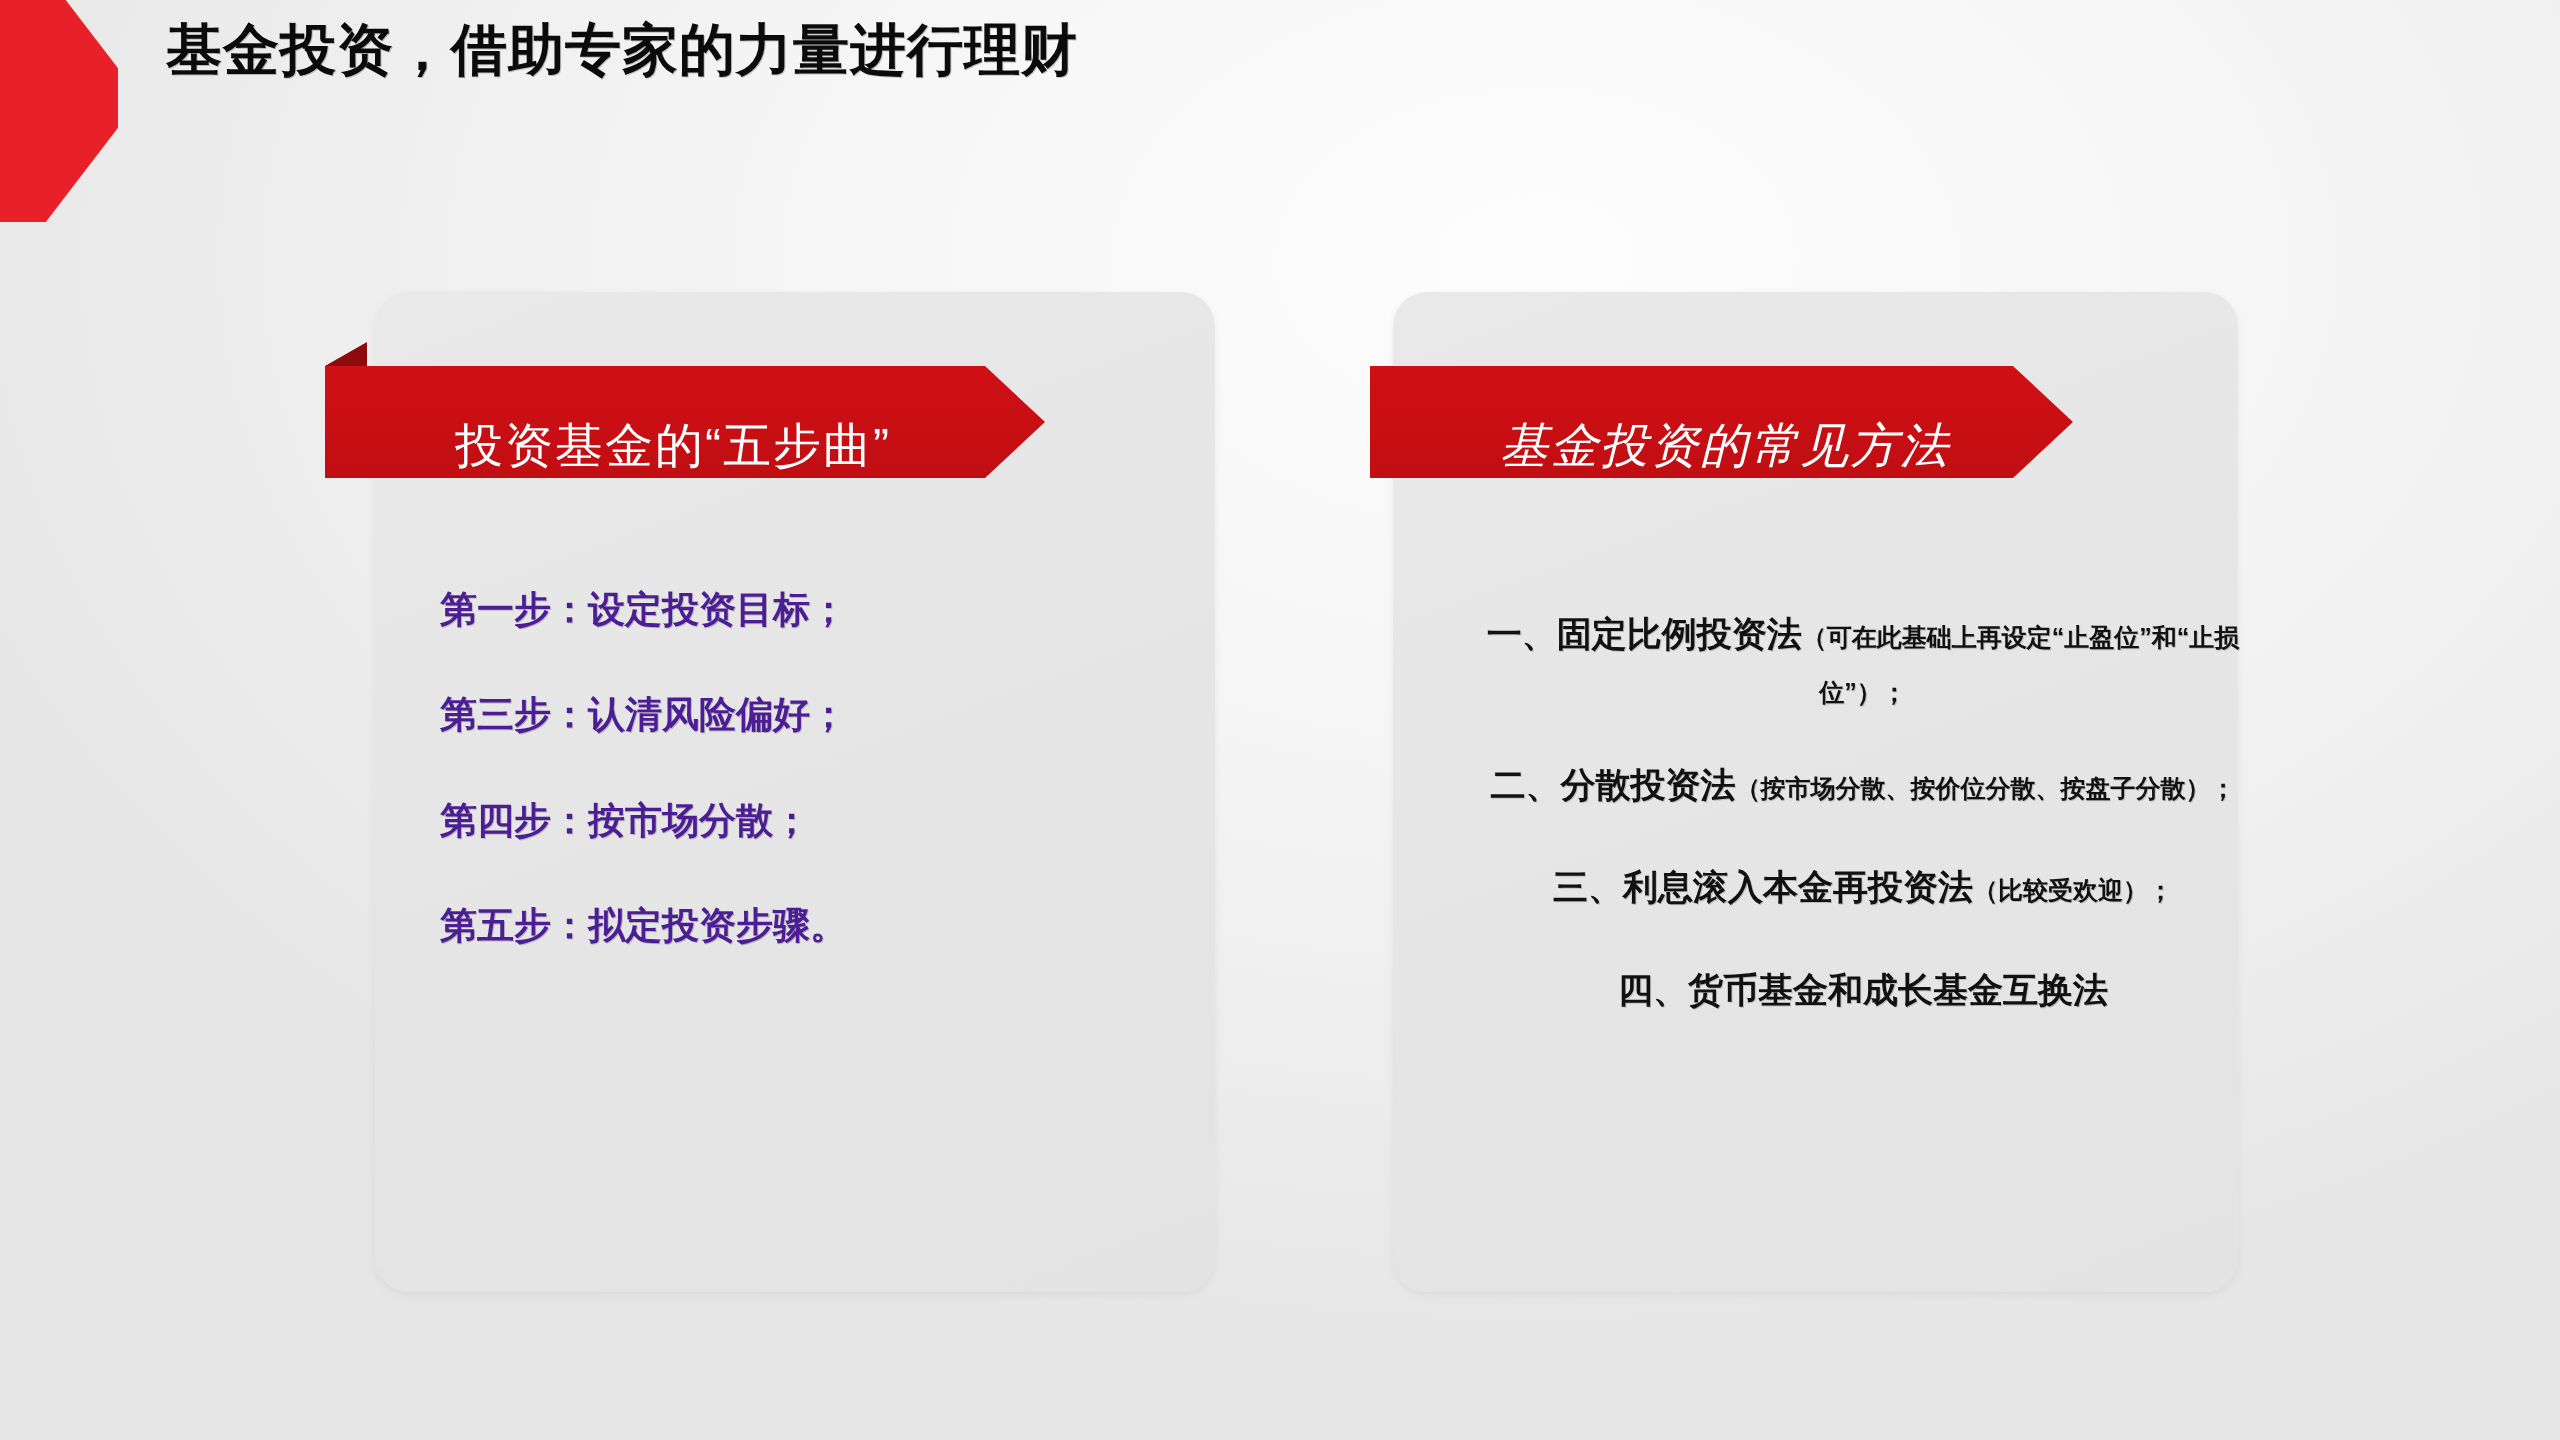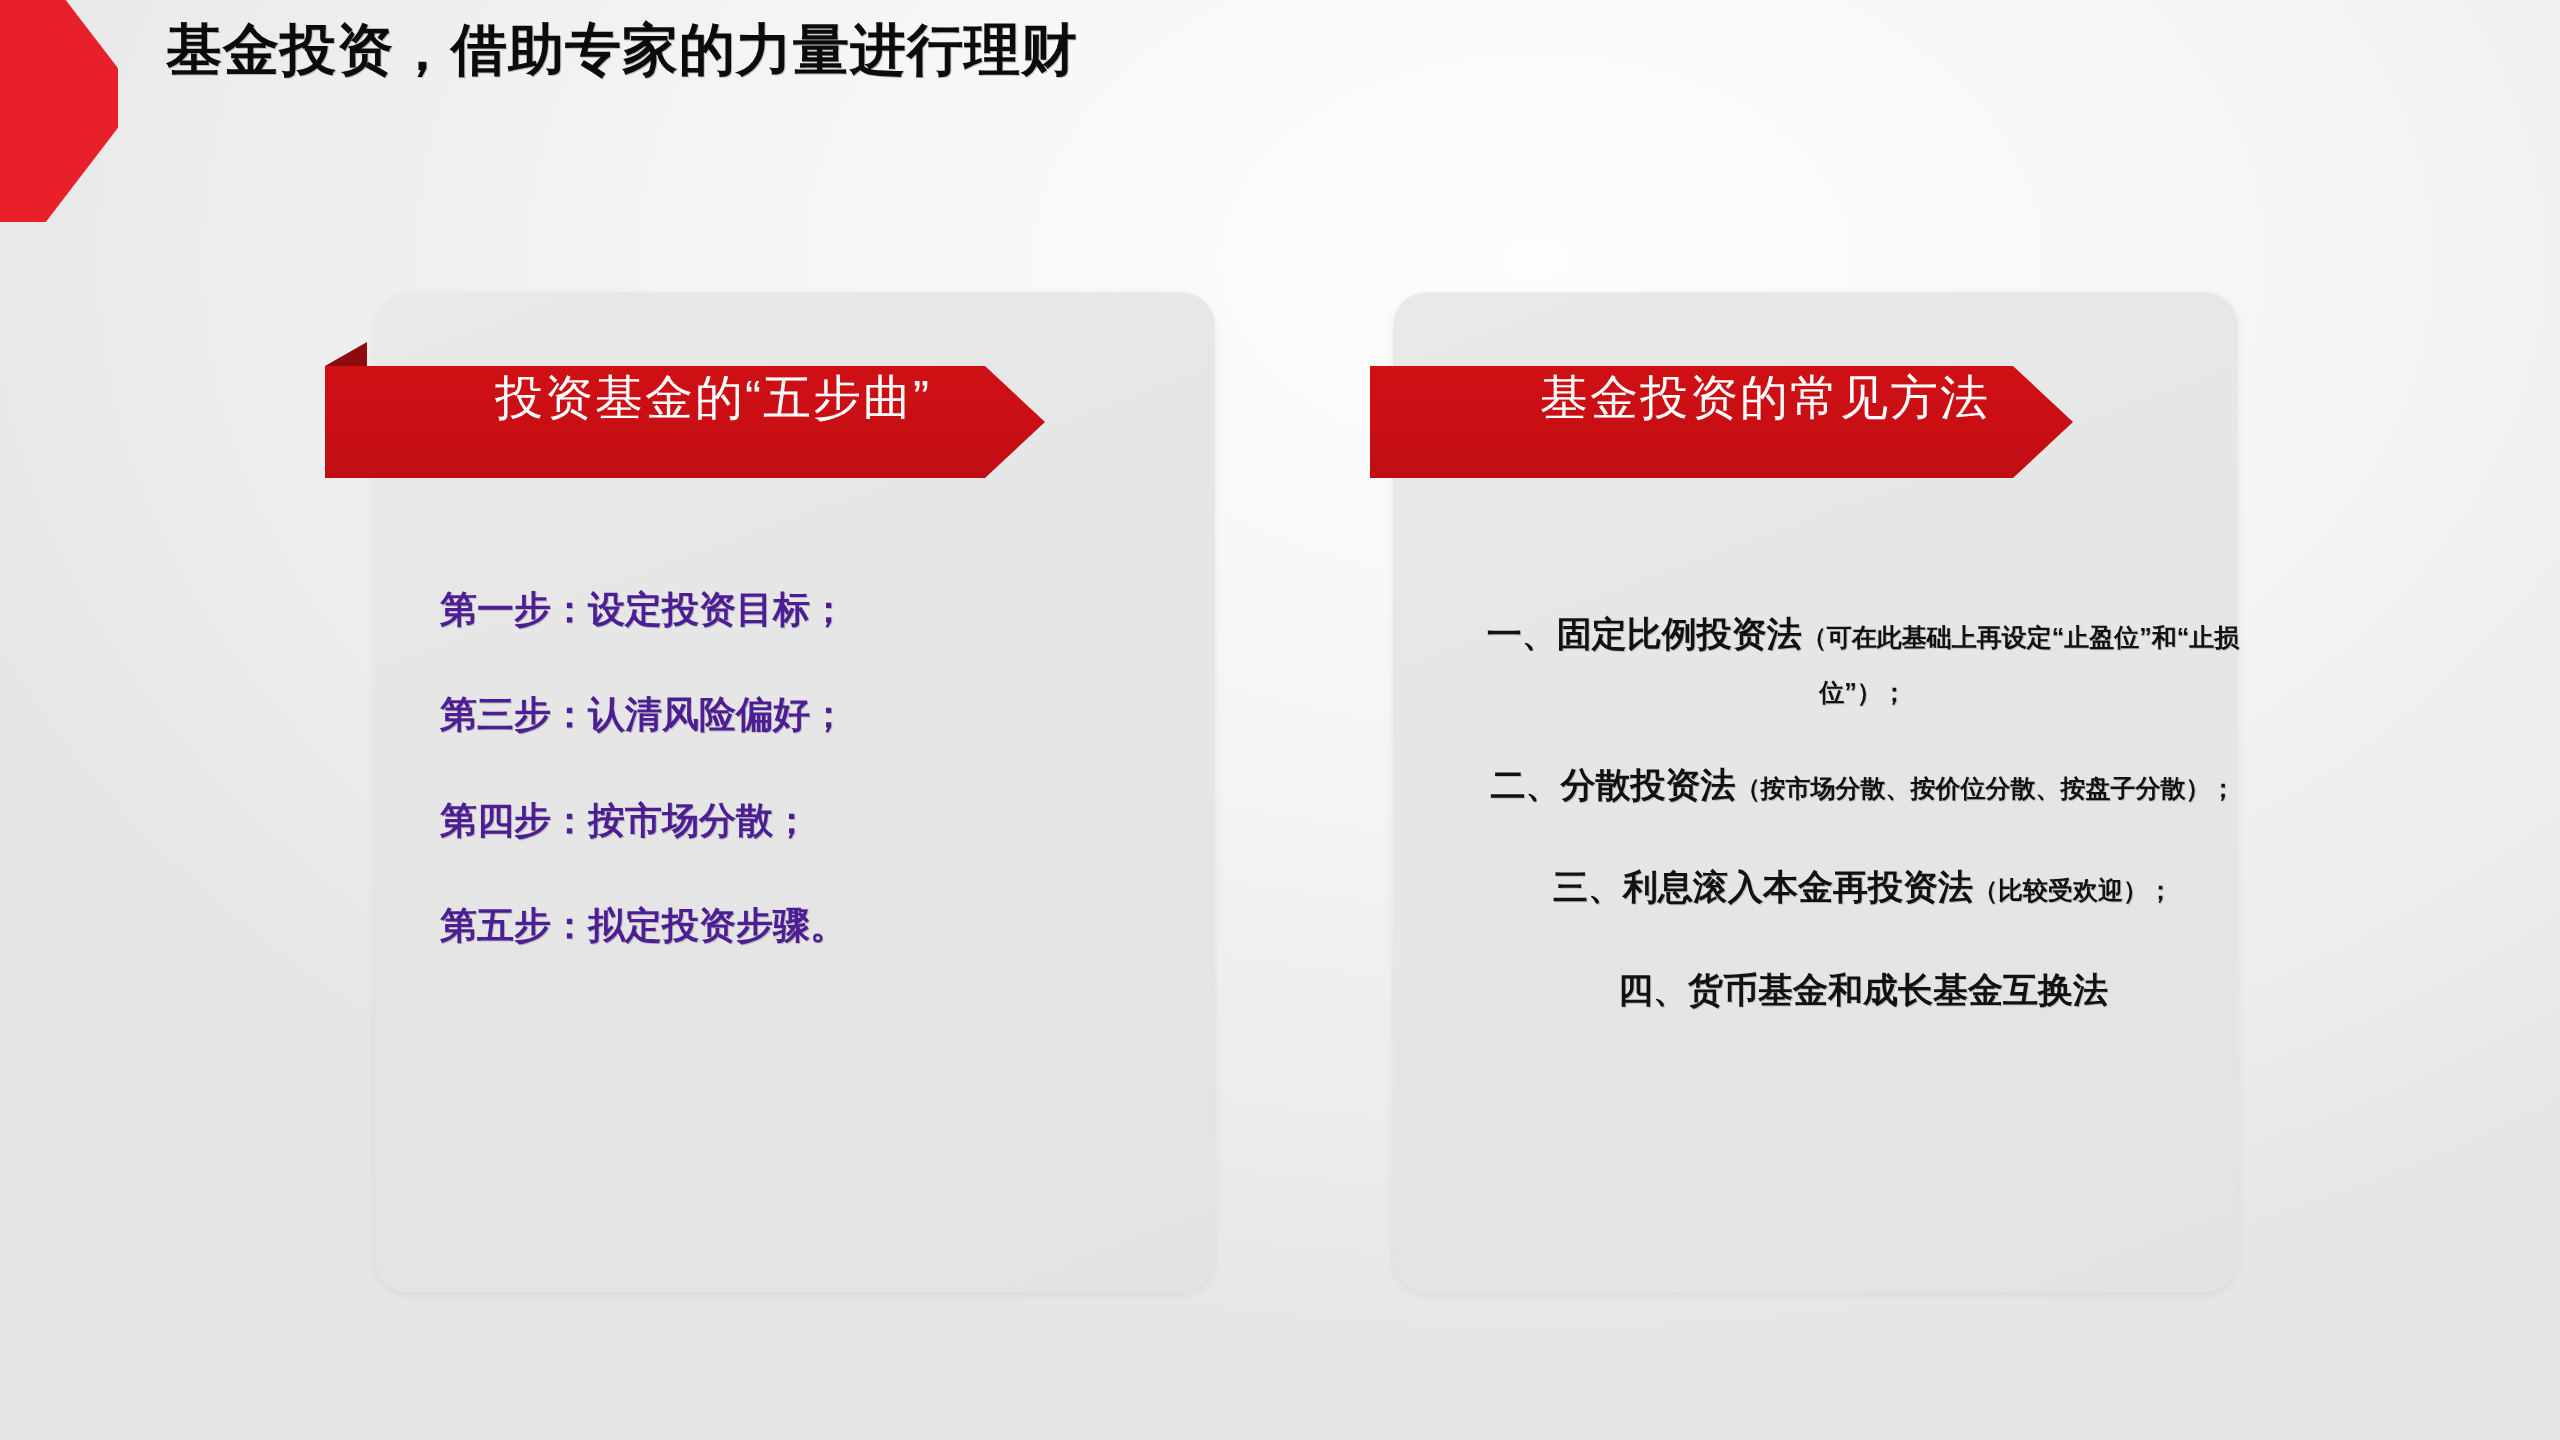--- a/index.html
+++ b/index.html
@@ -37,41 +37,41 @@
     background:linear-gradient(160deg,#e9e9e9 0%,#e6e6e6 40%,#e3e3e3 100%);
     border-radius:34px;
     box-shadow:0 3px 10px rgba(0,0,0,.055);
   }
   .card-left { left:375px;  top:292px; width:840px;  height:1000px; }
   .card-right{ left:1393px; top:292px; width:845px;  height:1000px; }
 
   
   .ribbon{
     position:absolute; height:112px;
-    display:flex; align-items:flex-start;padding-left:40px;
+    display:flex; align-items:flex-end;
   }
   .ribbon-body{
     position:absolute; left:0; top:0; height:112px; width:100%;
     background:linear-gradient(180deg,#cf1015 0%,#c90f14 50%,#bf0e12 100%);
     clip-path: polygon(0 0, calc(100% - 60px) 0, 100% 50%, calc(100% - 60px) 100%, 0 100%);
   }
   .ribbon-fold{
     position:absolute; left:0px; top:-24px;
     width:42px; height:24px;
     background:#8d0a0e;
     clip-path: polygon(100% 0, 100% 100%, 0 100%);
   }
   .ribbon-label{
     position:relative; z-index:3;
     color:#fff; font-size:48px; font-weight:400;
     letter-spacing:2px; white-space:nowrap;
   }
   .ribbon-left  { left:325px;  top:366px; width:720px; }
   .ribbon-left  .ribbon-label { margin-left:130px; }
-  .ribbon-right { left:1370px; top:366px; width:703px; }
+  .ribbon-right { left:1370px; top:366px; width:703px;font-style:italic; }
   .ribbon-right .ribbon-label { margin-left:130px; }
 
   
   .steps{
     position:absolute; left:440px; top:588px; width:740px;
   }
   .step-item{
     font-size:37px; font-weight:bold; color:#4c1d95;
     line-height:1.2; margin-bottom:61px; white-space:nowrap;
     text-shadow:1px 1px 0 rgba(0,0,0,.2);

